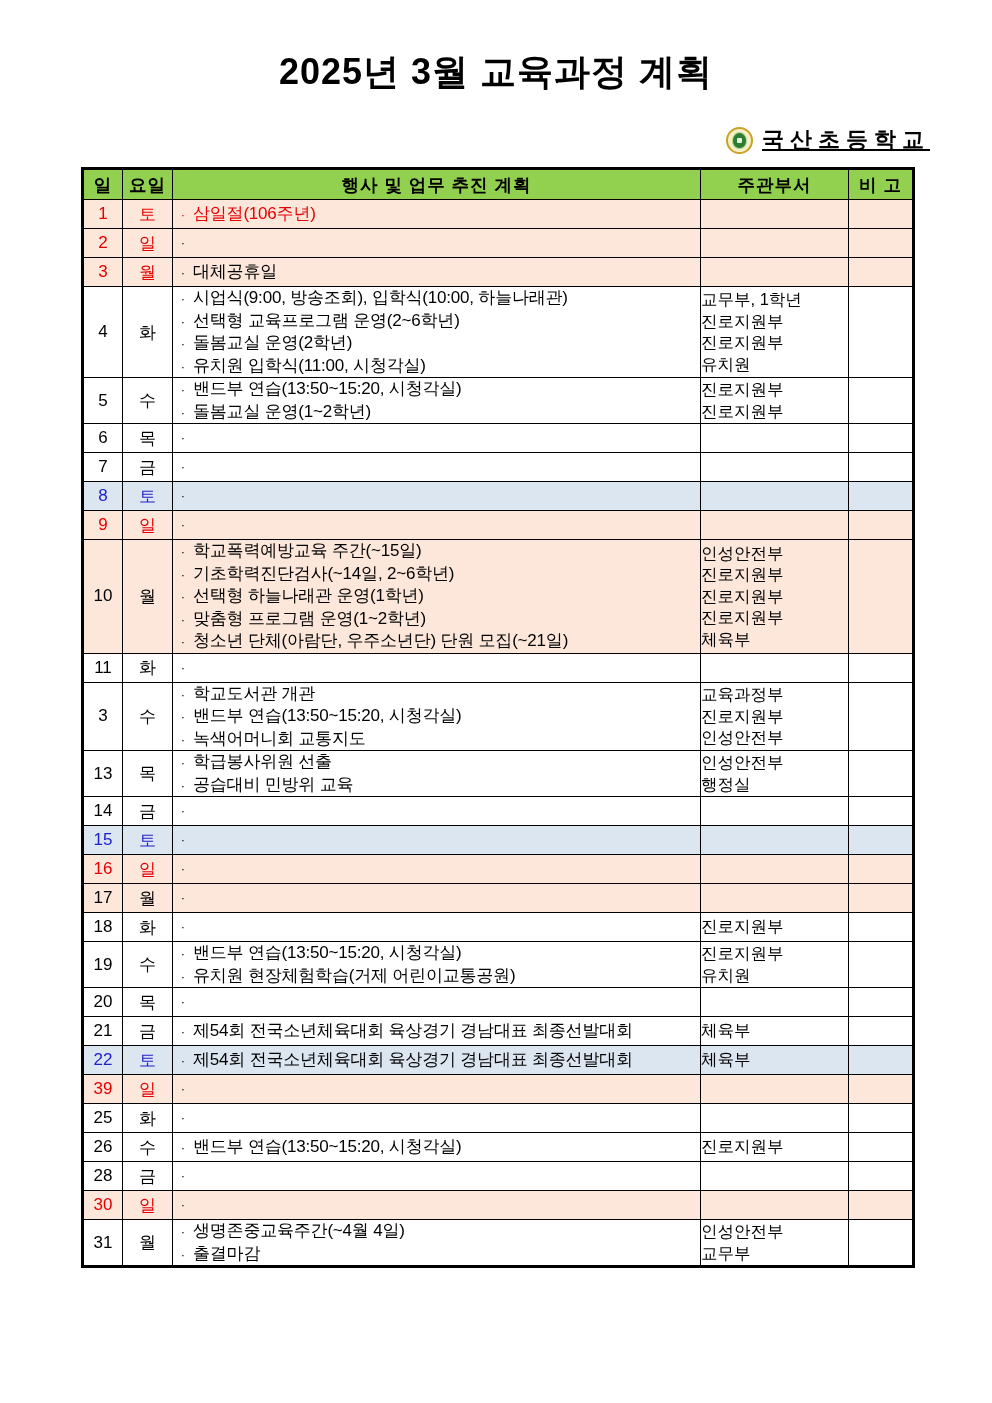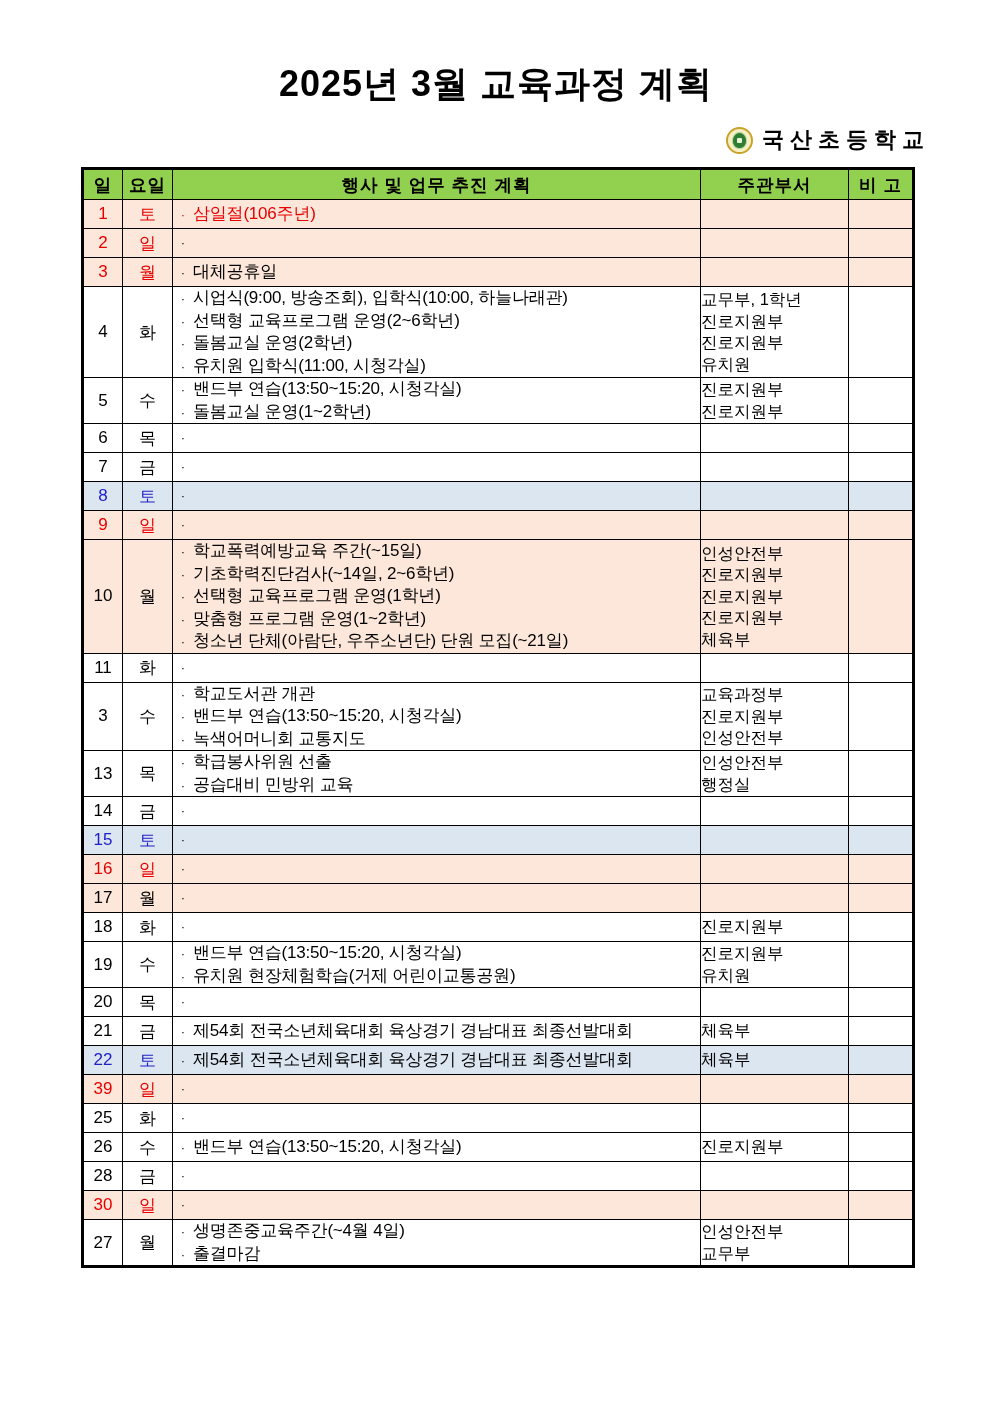--- a/index.html
+++ b/index.html
@@ -5,28 +5,28 @@
   html,body{margin:0;padding:0;background:#888;}
   .page{
     position:relative;
     width:992px;height:1403px;
     background:#ffffff;
     font-family:"Liberation Sans","DejaVu Sans",sans-serif;
     color:#000;
     overflow:hidden;
   }
   .doc-title{
-    position:absolute;left:0;top:60px;width:100%;
+    position:absolute;left:0;top:48px;width:100%;
     text-align:center;
     font-size:36px;font-weight:800;letter-spacing:1px;
     margin:0;
   }
   .school-line{
     position:absolute;top:122px;right:62px;height:36px;
-    display:flex;align-items:center;gap:9px;
+    display:flex;align-items:center;gap:9px;text-decoration:underline;
   }
   .emblem{
     width:27px;height:27px;border-radius:50%;
     background:#f7f0c6;border:2px solid #c9a227;
     box-sizing:border-box;
     display:flex;align-items:center;justify-content:center;
   }
   .emblem-core{
     width:13px;height:15px;border-radius:50% 50% 46% 46%;
     background:#2e7d32;border:1px solid #b7d79a;
@@ -252,21 +252,21 @@
             <div class="event-line">
               <span class="bullet c-black">·</span>
               <span class="event-text c-black">학교폭력예방교육 주간(~15일)</span>
             </div>
             <div class="event-line">
               <span class="bullet c-black">·</span>
               <span class="event-text c-black">기초학력진단검사(~14일, 2~6학년)</span>
             </div>
             <div class="event-line">
               <span class="bullet c-black">·</span>
-              <span class="event-text c-black">선택형 교육프로그램 운영(1학년)</span>
+              <span class="event-text c-black">선택형 하늘나래관 운영(1학년)</span>
             </div>
             <div class="event-line">
               <span class="bullet c-black">·</span>
               <span class="event-text c-black">맞춤형 프로그램 운영(1~2학년)</span>
             </div>
             <div class="event-line">
               <span class="bullet c-black">·</span>
               <span class="event-text c-black">청소년 단체(아람단, 우주소년단) 단원 모집(~21일)</span>
             </div>
           </td>
@@ -511,21 +511,21 @@
           <td class="events-cell">
             <div class="event-line">
               <span class="bullet c-black">·</span>
               <span class="event-text c-black"></span>
             </div>
           </td>
           <td class="dept-cell"></td>
           <td class="note-cell"></td>
         </tr>
         <tr class="bg-white">
-          <td class="day-cell c-black">27</td>
+          <td class="day-cell c-black">31</td>
           <td class="weekday-cell c-black">월</td>
           <td class="events-cell">
             <div class="event-line">
               <span class="bullet c-black">·</span>
               <span class="event-text c-black">생명존중교육주간(~4월 4일)</span>
             </div>
             <div class="event-line">
               <span class="bullet c-black">·</span>
               <span class="event-text c-black">출결마감</span>
             </div>

